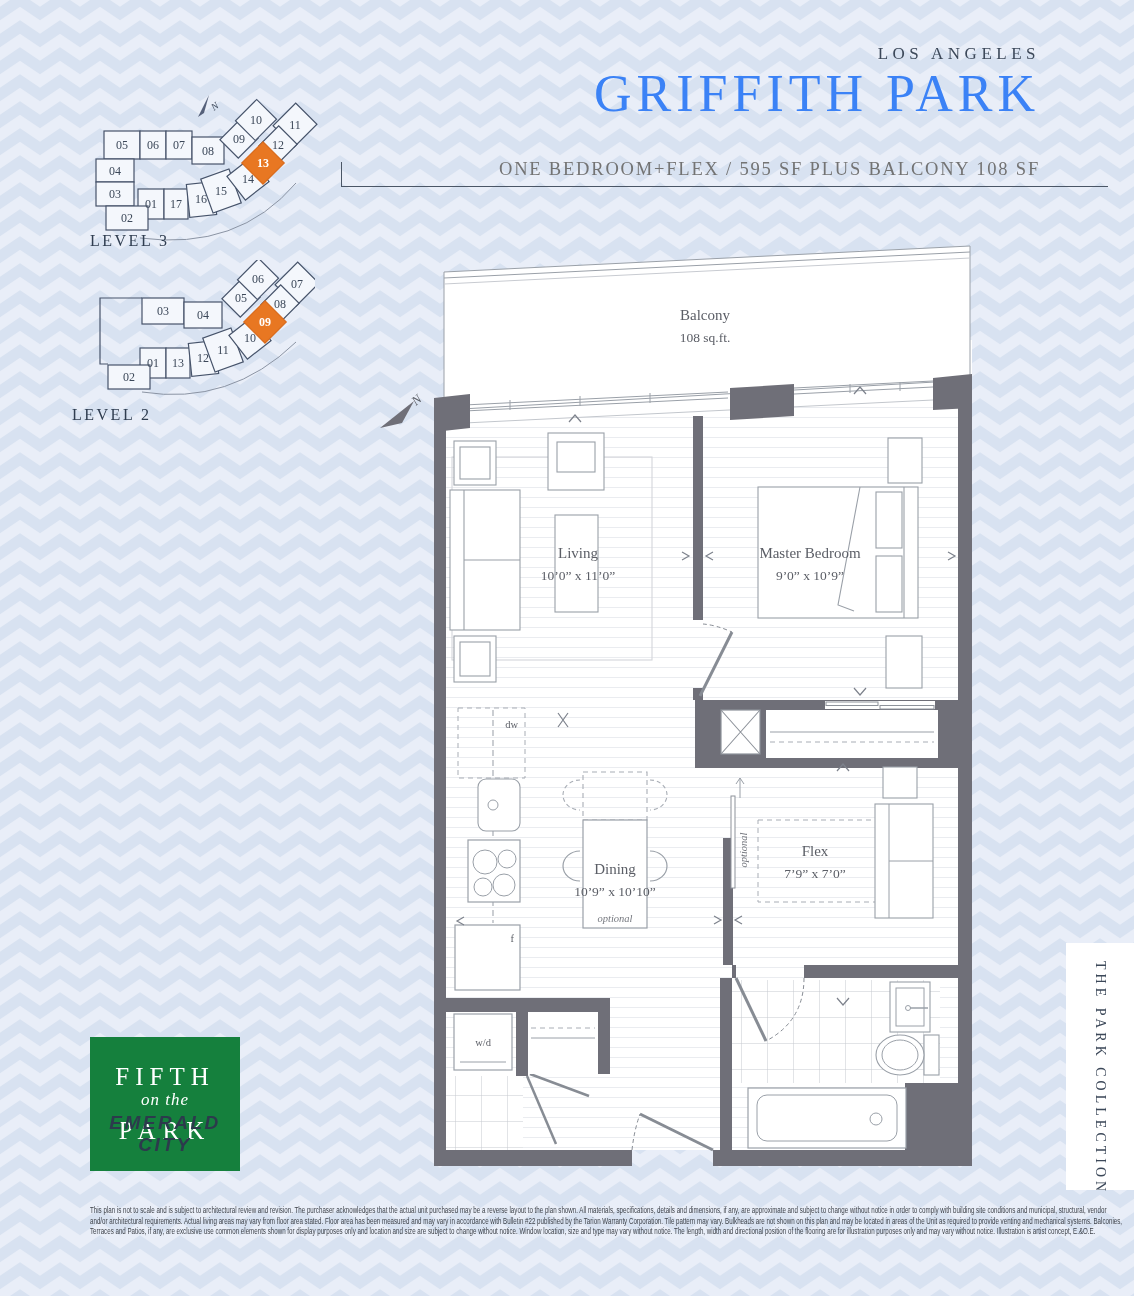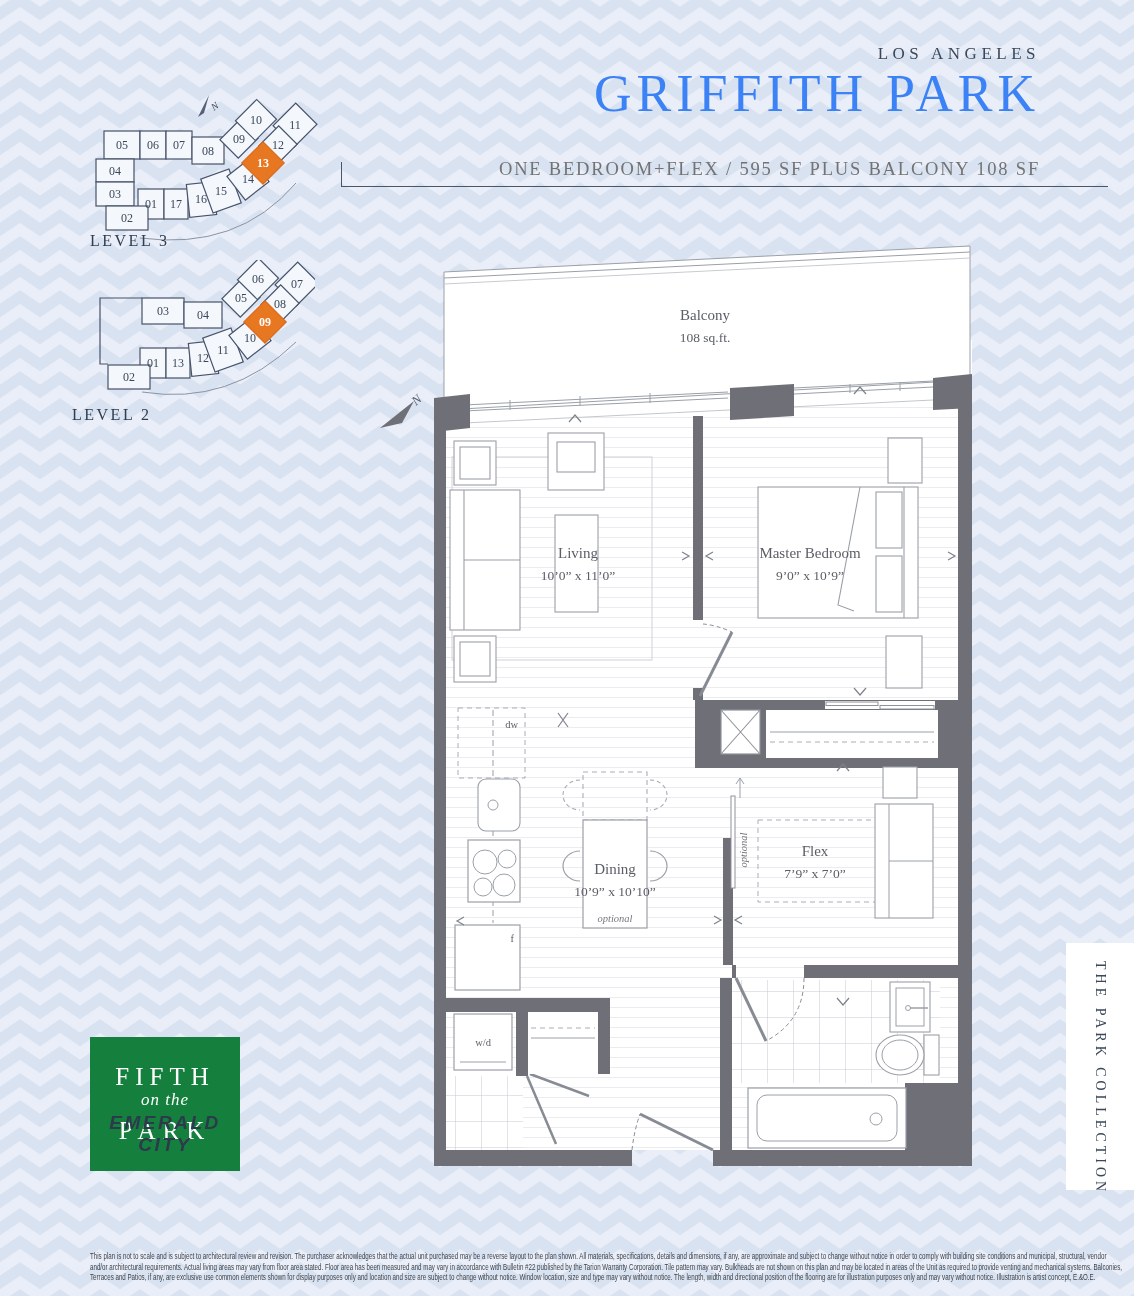--- a/index.html
+++ b/index.html
@@ -21,21 +21,21 @@
   .logo-l2{position:absolute;top:53px;width:100%;font-size:17px;font-style:italic;letter-spacing:1px;}
   .logo-l3{position:absolute;top:80px;width:100%;font-size:25px;letter-spacing:7px;}
   .developer{left:84px;top:1112px;width:162px;text-align:center;font-family:"Liberation Sans","DejaVu Sans",sans-serif;
              font-weight:700;font-size:19px;letter-spacing:2.5px;color:#2c3a4c;font-style:italic;}
   
   .collection{left:1066px;top:943px;width:68px;height:247px;background:#ffffff;}
   .collection span{position:absolute;left:50%;top:18px;transform:translateX(-50%);
     writing-mode:vertical-rl;font-size:14px;letter-spacing:4px;color:#3c4859;white-space:nowrap;}
   
   .disclaimer{left:90px;top:1205px;width:1000px;font-family:"Liberation Sans","DejaVu Sans",sans-serif;
-              font-size:8.6px;line-height:10.5px;color:#3f434a;margin-top:46px;}
+              font-size:8.6px;line-height:10.5px;color:#3f434a;}
   .disclaimer div{white-space:nowrap;transform:scaleX(0.72);transform-origin:0 0;}
   svg text{font-family:"Liberation Serif","DejaVu Serif",serif;}
   .kp-num{font-size:12px;fill:#3c4859;}
   .kp-num-hl{font-size:12px;fill:#ffffff;font-weight:bold;}
   .rm{font-size:15px;fill:#5b5e66;}
   .dim{font-size:13.5px;fill:#5b5e66;}
   .sm{font-size:10.5px;fill:#5b5e66;}
   .opt{font-size:10.5px;font-style:italic;fill:#75787f;}
 </style>
 </head>

